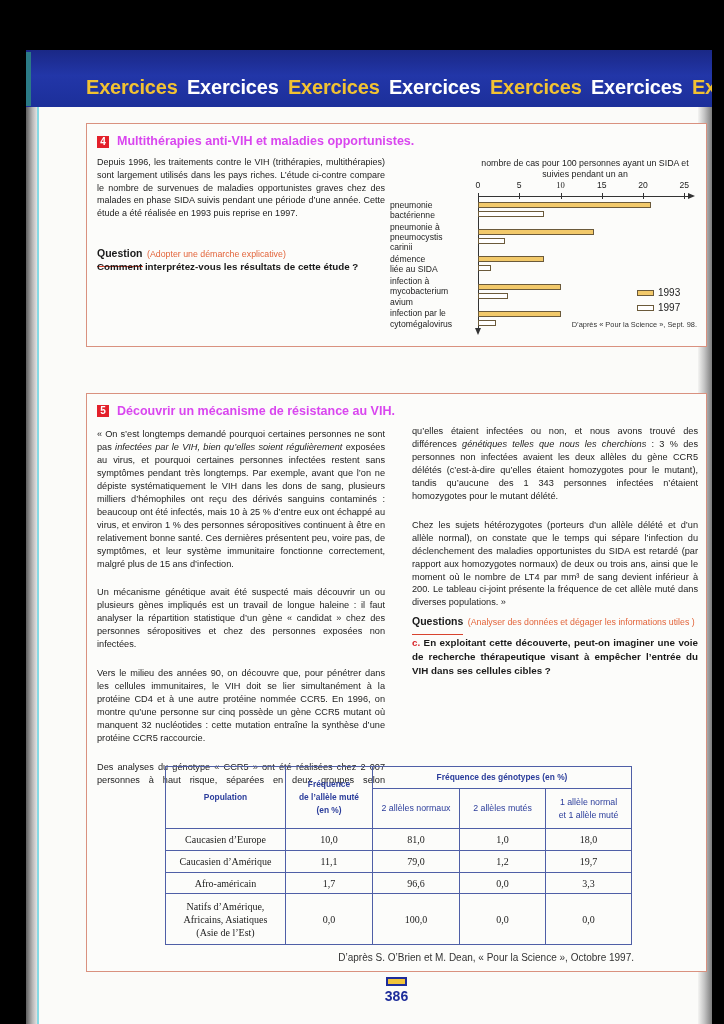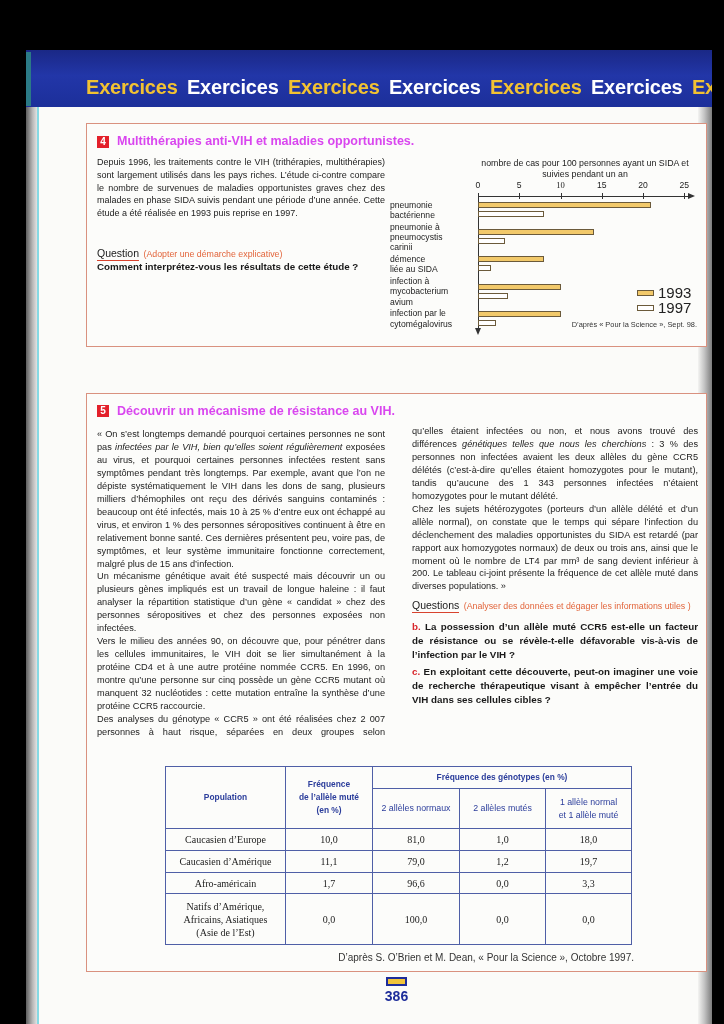--- a/index.html
+++ b/index.html
@@ -19,44 +19,44 @@
 .band-words span{margin-right:4px}
 .w-y{color:#f2c232}.w-w{color:#ffffff}
 
 
 .box{position:absolute;border:1px solid #d9917f;background:#fcfcfa}
 .badge{position:absolute;width:12px;height:12px;background:#e3202a;color:#fff;font-weight:bold;font-size:10px;line-height:12px;text-align:center}
 .ex-title{position:absolute;font-weight:bold;font-size:12.5px;line-height:15px;color:#d946ef;white-space:nowrap}
 
 .para{font-size:9px;line-height:12.8px;text-align:justify;color:#222}
 .it{font-style:italic}
-.q-label{font-weight:normal;font-size:10.5px;color:#1a1a1a;border-bottom:1.5px solid #d8432e;padding-bottom:1px}
+.q-label{font-weight:bold;font-size:10.5px;color:#1a1a1a;border-bottom:1.5px solid #d8432e;padding-bottom:7px}
 .q-hint{font-size:8.8px;color:#e2643a}
 .q-text{font-weight:bold;font-size:9.8px;line-height:14px;color:#1a1a1a}
 .q-letter{color:#d8262b;font-weight:bold}
 
 
 #chart-plot{position:absolute;left:390px;top:150px;width:315px;height:190px;font-size:8.6px;color:#222}
 .chart-title{position:absolute;left:77px;top:8px;width:236px;text-align:center;line-height:10.5px;font-size:8.8px}
 .tick-label{position:absolute;top:30px;transform:translateX(-50%);font-size:8.6px}
 .tick-mark{position:absolute;top:43px;width:1px;height:6px;background:#333}
 .x-axis{position:absolute;left:88px;top:46px;width:212px;height:1px;background:#333}
 .x-arrow{position:absolute;left:298px;top:43px;width:0;height:0;border-top:3.5px solid transparent;border-bottom:3.5px solid transparent;border-left:7px solid #333}
 .y-axis{position:absolute;left:88px;top:46px;width:1px;height:134px;background:#333}
 .y-arrow{position:absolute;left:85px;top:178px;width:0;height:0;border-left:3.5px solid transparent;border-right:3.5px solid transparent;border-top:7px solid #333}
 .bar{position:absolute;height:6px;border:1px solid #6b5a3a}
 .cat-label{position:absolute;left:0;width:84px;white-space:pre-line;line-height:10.2px;transform:translateY(-50%)}
 .legend-swatch{position:absolute;width:17px;height:6px;border:1px solid #6b5a3a}
-.legend-text{position:absolute;font-size:15px;line-height:10px}
+.legend-text{position:absolute;font-size:10px;line-height:10px}
 .chart-source{position:absolute;right:8px;top:170px;font-size:7.4px;white-space:nowrap;color:#333}
 
 
 .col{position:absolute}
 .col .para{font-size:9.2px;line-height:12.95px}
-.col .para + .para{margin-top:0}
+.col .para + .para{margin-top:16px}
 .left-col{left:97px;top:428px;width:288px}
 .right-col{left:412px;top:425px;width:286px}
 .last-justify{text-align-last:justify}
 .q5-head{margin-top:0;line-height:22px}
 .q5-item{margin-top:3px;text-align:justify}
 
 
 table.ccr5{position:absolute;left:165px;top:766px;width:466px;border-collapse:collapse;table-layout:fixed}
 table.ccr5 th,table.ccr5 td{border:1px solid #4f5fa6;text-align:center;vertical-align:middle;padding:0 3px}
 table.ccr5 th{color:#2b3d9b;font-weight:bold;font-size:8.4px;line-height:13px;white-space:pre-line;font-family:"Liberation Sans",sans-serif}
@@ -164,21 +164,20 @@
 </div>
 
 <div class="col right-col">
   <p class="para"><span>qu’elles étaient infectées ou non, et nous avons trouvé des différences </span><span class="it">génétiques telles que nous les cherchions</span><span> : 3 % des personnes non infectées avaient les deux allèles du gène CCR5 délétés (c’est-à-dire qu’elles étaient homozygotes pour le mutant), tandis qu’aucune des 1 343 personnes infectées n’étaient homozygotes pour le mutant délété.</span></p>
   <p class="para"><span>Chez les sujets hétérozygotes (porteurs d’un allèle délété et d’un allèle normal), on constate que le temps qui sépare l’infection du déclenchement des maladies opportunistes du SIDA est retardé (par rapport aux homozygotes normaux) de deux ou trois ans, ainsi que le moment où le nombre de LT4 par mm³ de sang devient inférieur à 200. Le tableau ci-joint présente la fréquence de cet allèle muté dans diverses populations. »</span></p>
 
   <div class="q5-head">
     <span class="q-label">Questions</span>
     <span class="q-hint">(Analyser des données et dégager les informations utiles )</span>
   </div>
-  <div class="q-text q5-item"><span class="q-letter">b.</span> <span>La possession d’un allèle muté CCR5 est-elle un facteur de résistance ou se révèle-t-elle défavorable vis-à-vis de l’infection par le VIH ?</span></div>
   <div class="q-text q5-item"><span class="q-letter">c.</span> <span>En exploitant cette découverte, peut-on imaginer une voie de recherche thérapeutique visant à empêcher l’entrée du VIH dans ses cellules cibles ?</span></div>
 </div>
 
 <table class="ccr5">
   <colgroup>
       <col style="width:120px">
       <col style="width:87px">
       <col style="width:87px">
       <col style="width:86px">
       <col style="width:86px">

